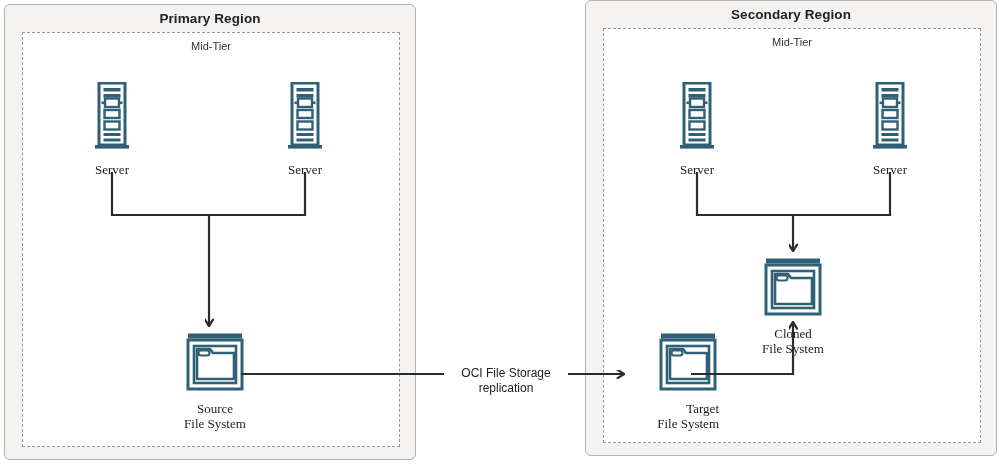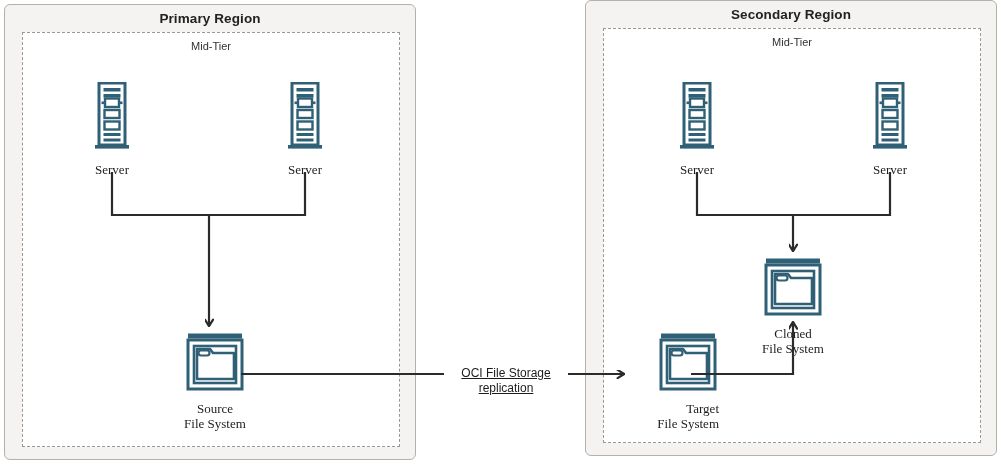--- a/index.html
+++ b/index.html
@@ -69,21 +69,20 @@
   }
   .conn-label {
     position: absolute;
     text-align: center;
     font-size: 12px;
     color: #1d1d1d;
     line-height: 15px;
     background: #ffffff;
     white-space: pre-line;
     padding: 0 3px;
-    text-decoration: underline;
   }
   svg.lines {
     position: absolute;
     top: 0;
     left: 0;
     width: 1001px;
     height: 464px;
     pointer-events: none;
   }
 </style>

